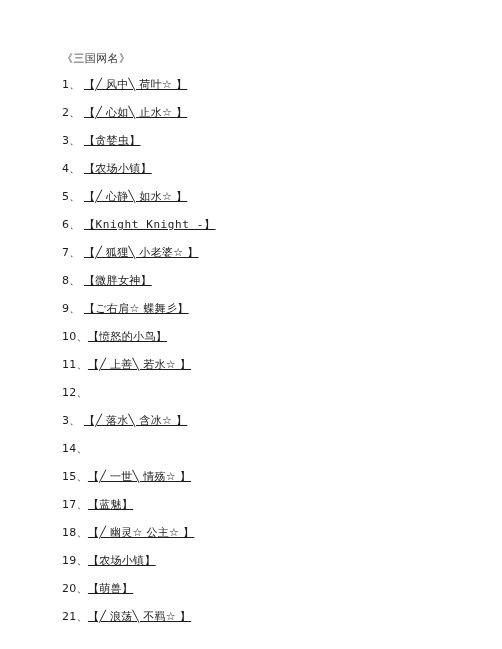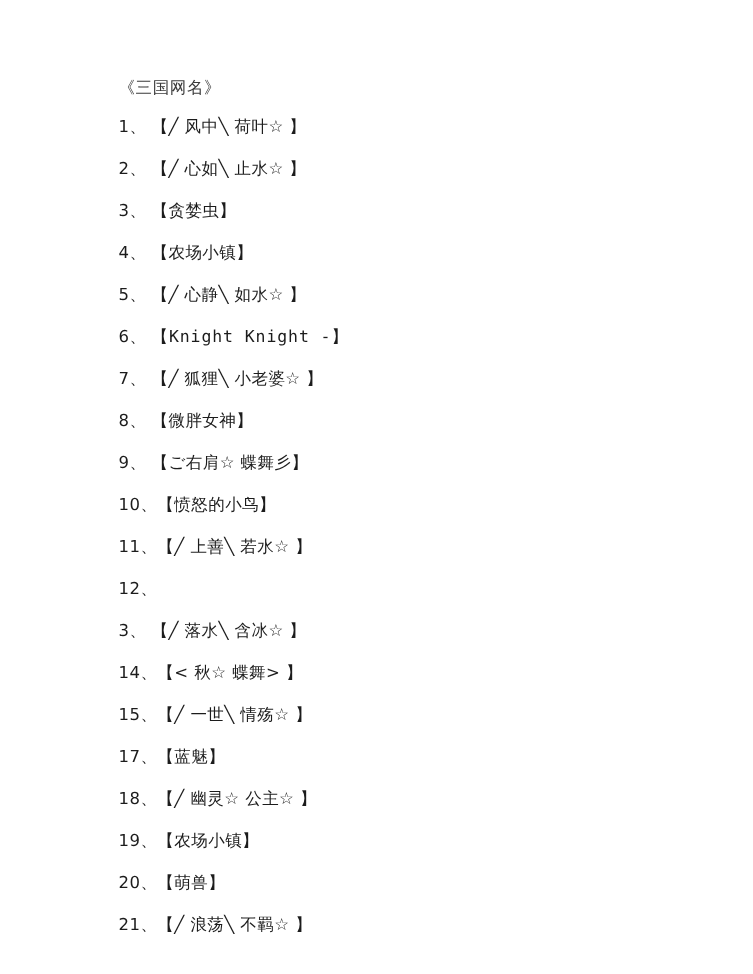--- a/index.html
+++ b/index.html
@@ -13,21 +13,21 @@
     overflow: hidden;
     font-family: "DejaVu Sans", "Liberation Sans", sans-serif;
     -webkit-font-smoothing: none;
   }
   .page {
     position: relative;
     width: 502px;
     height: 649px;
     background: #ffffff;
     box-sizing: border-box;
-    padding: 52px 0 0 79px;
+    padding: 52px 0 0 62px;
   }
   .doc-title {
     font-size: 11px;
     line-height: 14px;
     color: #3a3a3a;
     letter-spacing: 0.4px;
     margin: 0 0 12px 0;
     white-space: nowrap;
   }
   .name-list {
@@ -46,20 +46,21 @@
     letter-spacing: 0.3px;
   }
   .row-index {
     display: inline-block;
     min-width: 22px;
     color: #1c1c1c;
   }
   .row-text {
     display: inline-block;
     color: #1c1c1c;
+    text-decoration: underline;
   }
   .row-text.mono {
     font-family: "DejaVu Sans Mono", "Liberation Mono", monospace;
     letter-spacing: 0.6px;
   }
 </style>
 </head>
 <body>
 
 <div class="page">
@@ -113,21 +114,20 @@
       </li>
       <li class="name-row">
         <span class="row-index">12、</span>
       </li>
       <li class="name-row">
         <span class="row-index">3、</span>
         <span class="row-text">【╱ 落水╲ 含冰☆ 】</span>
       </li>
       <li class="name-row">
         <span class="row-index">14、</span>
-        <span class="row-text">【&lt; 秋☆ 蝶舞&gt; 】</span>
       </li>
       <li class="name-row">
         <span class="row-index">15、</span>
         <span class="row-text">【╱ 一世╲ 情殇☆ 】</span>
       </li>
       <li class="name-row">
         <span class="row-index">17、</span>
         <span class="row-text">【蓝魅】</span>
       </li>
       <li class="name-row">

